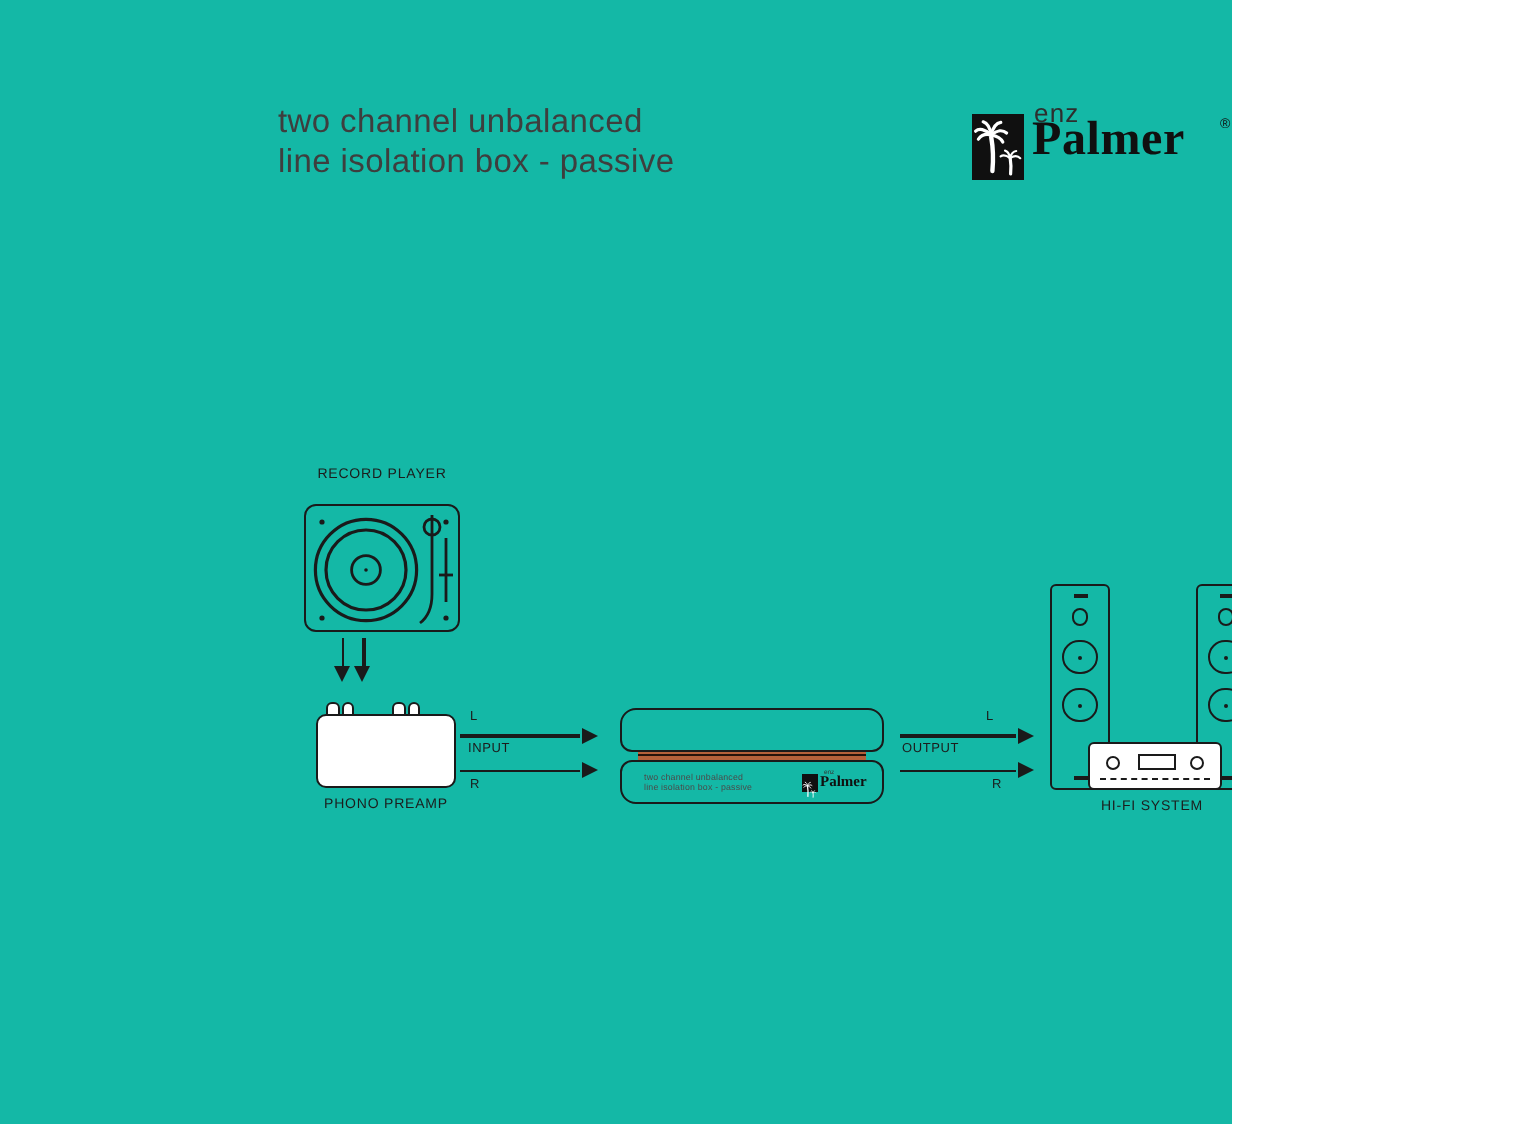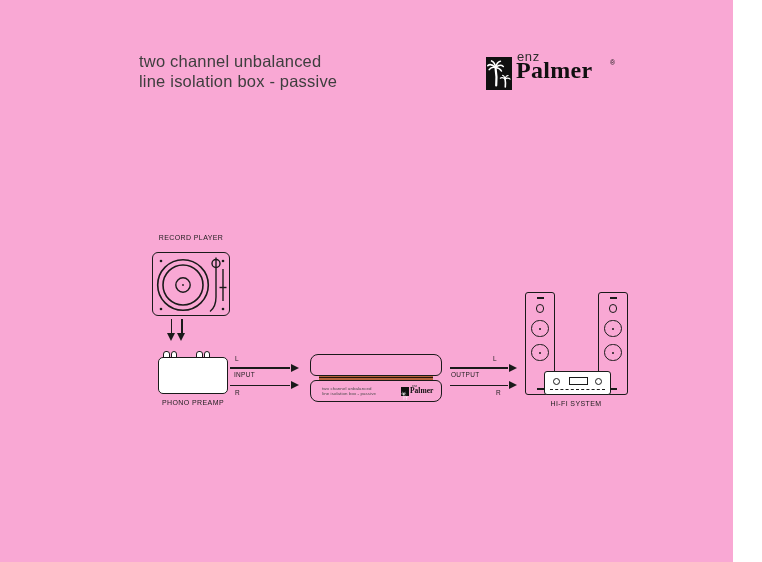--- a/index.html
+++ b/index.html
@@ -1,16 +1,16 @@
 <!DOCTYPE html>
 <html><head>
 <meta charset="utf-8">
 <style>
   html,body{margin:0;padding:0;background:#fff;}
-  #canvas{position:relative;width:733px;height:562px;background:#f9a8d4;overflow:hidden;
+  #canvas{position:relative;width:616px;height:562px;background:#14b8a6;overflow:hidden;
           font-family:"Liberation Sans",sans-serif;color:#1a1a1a;}
 
   
   .title{position:absolute;left:139px;top:52px;font-size:16.5px;line-height:19.5px;
          color:#3e3e3e;letter-spacing:0.2px;}
   .brand{position:absolute;left:486px;top:50px;width:140px;height:45px;}
   .brand-square{position:absolute;left:0;top:7px;width:26px;height:33px;background:#101010;}
   .brand-enz{position:absolute;left:31px;top:-1px;font-size:13px;color:#2e2e2e;letter-spacing:0.6px;}
   .brand-name{position:absolute;left:30px;top:7px;font-family:"Liberation Serif",serif;
               font-weight:700;font-size:24px;color:#101010;letter-spacing:0.3px;}

